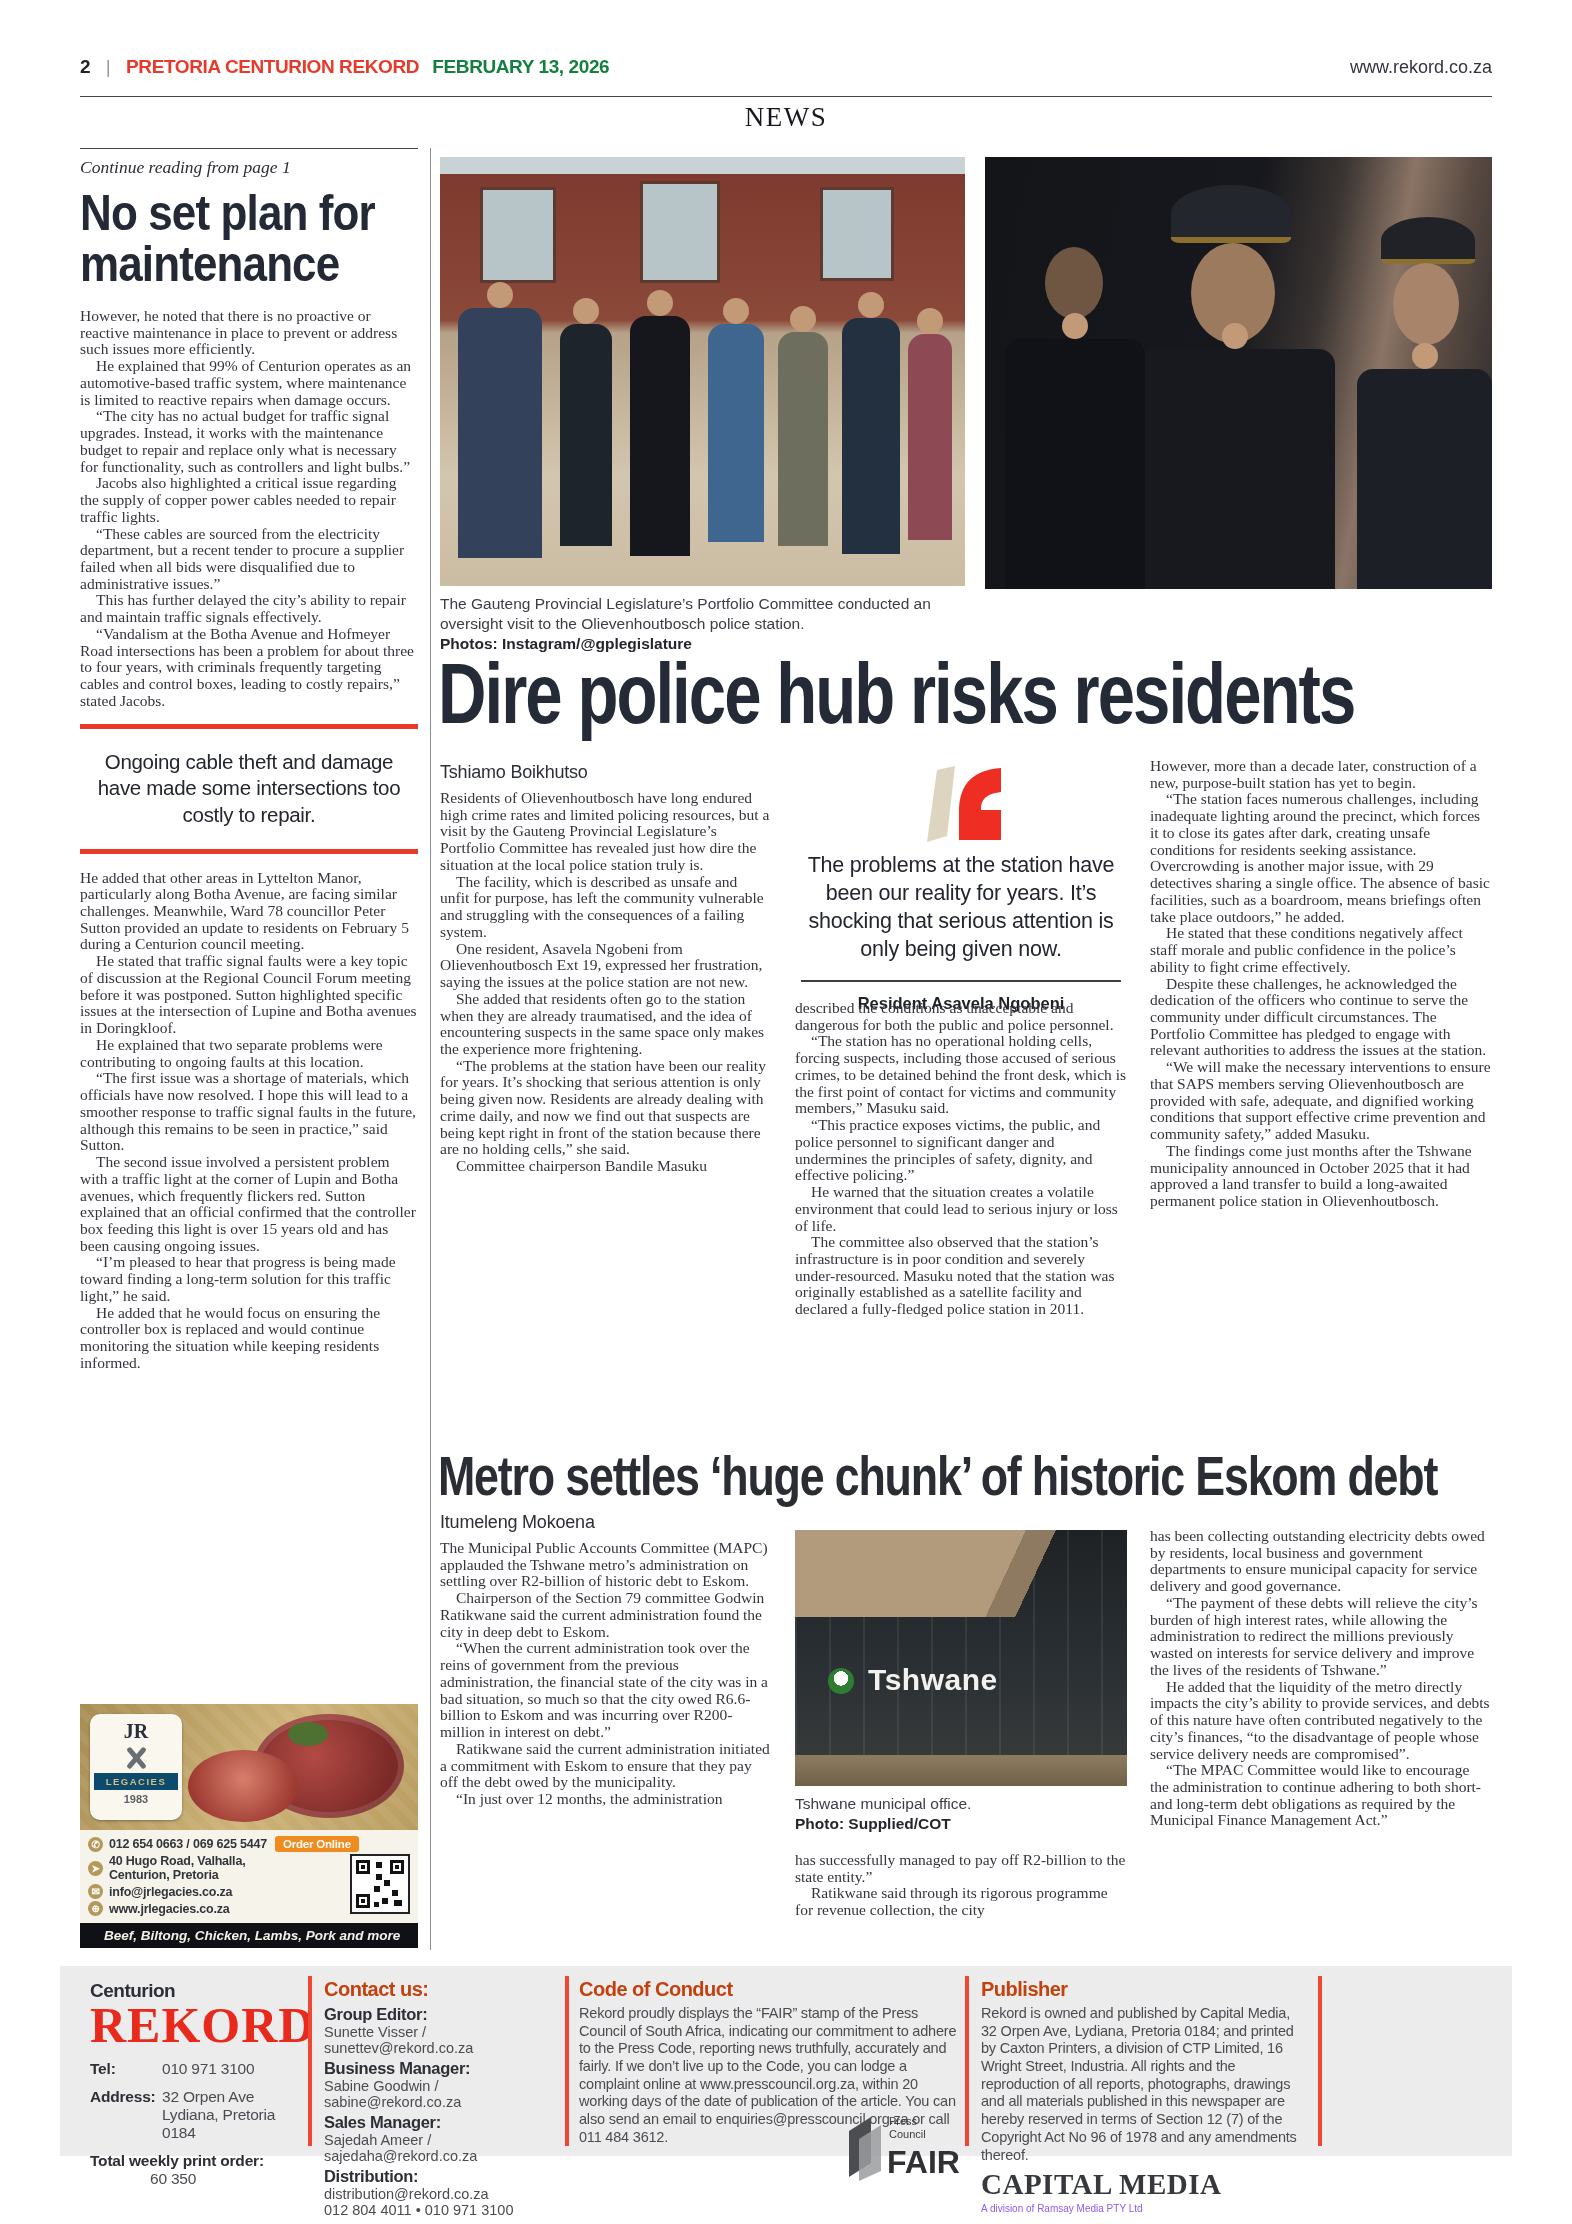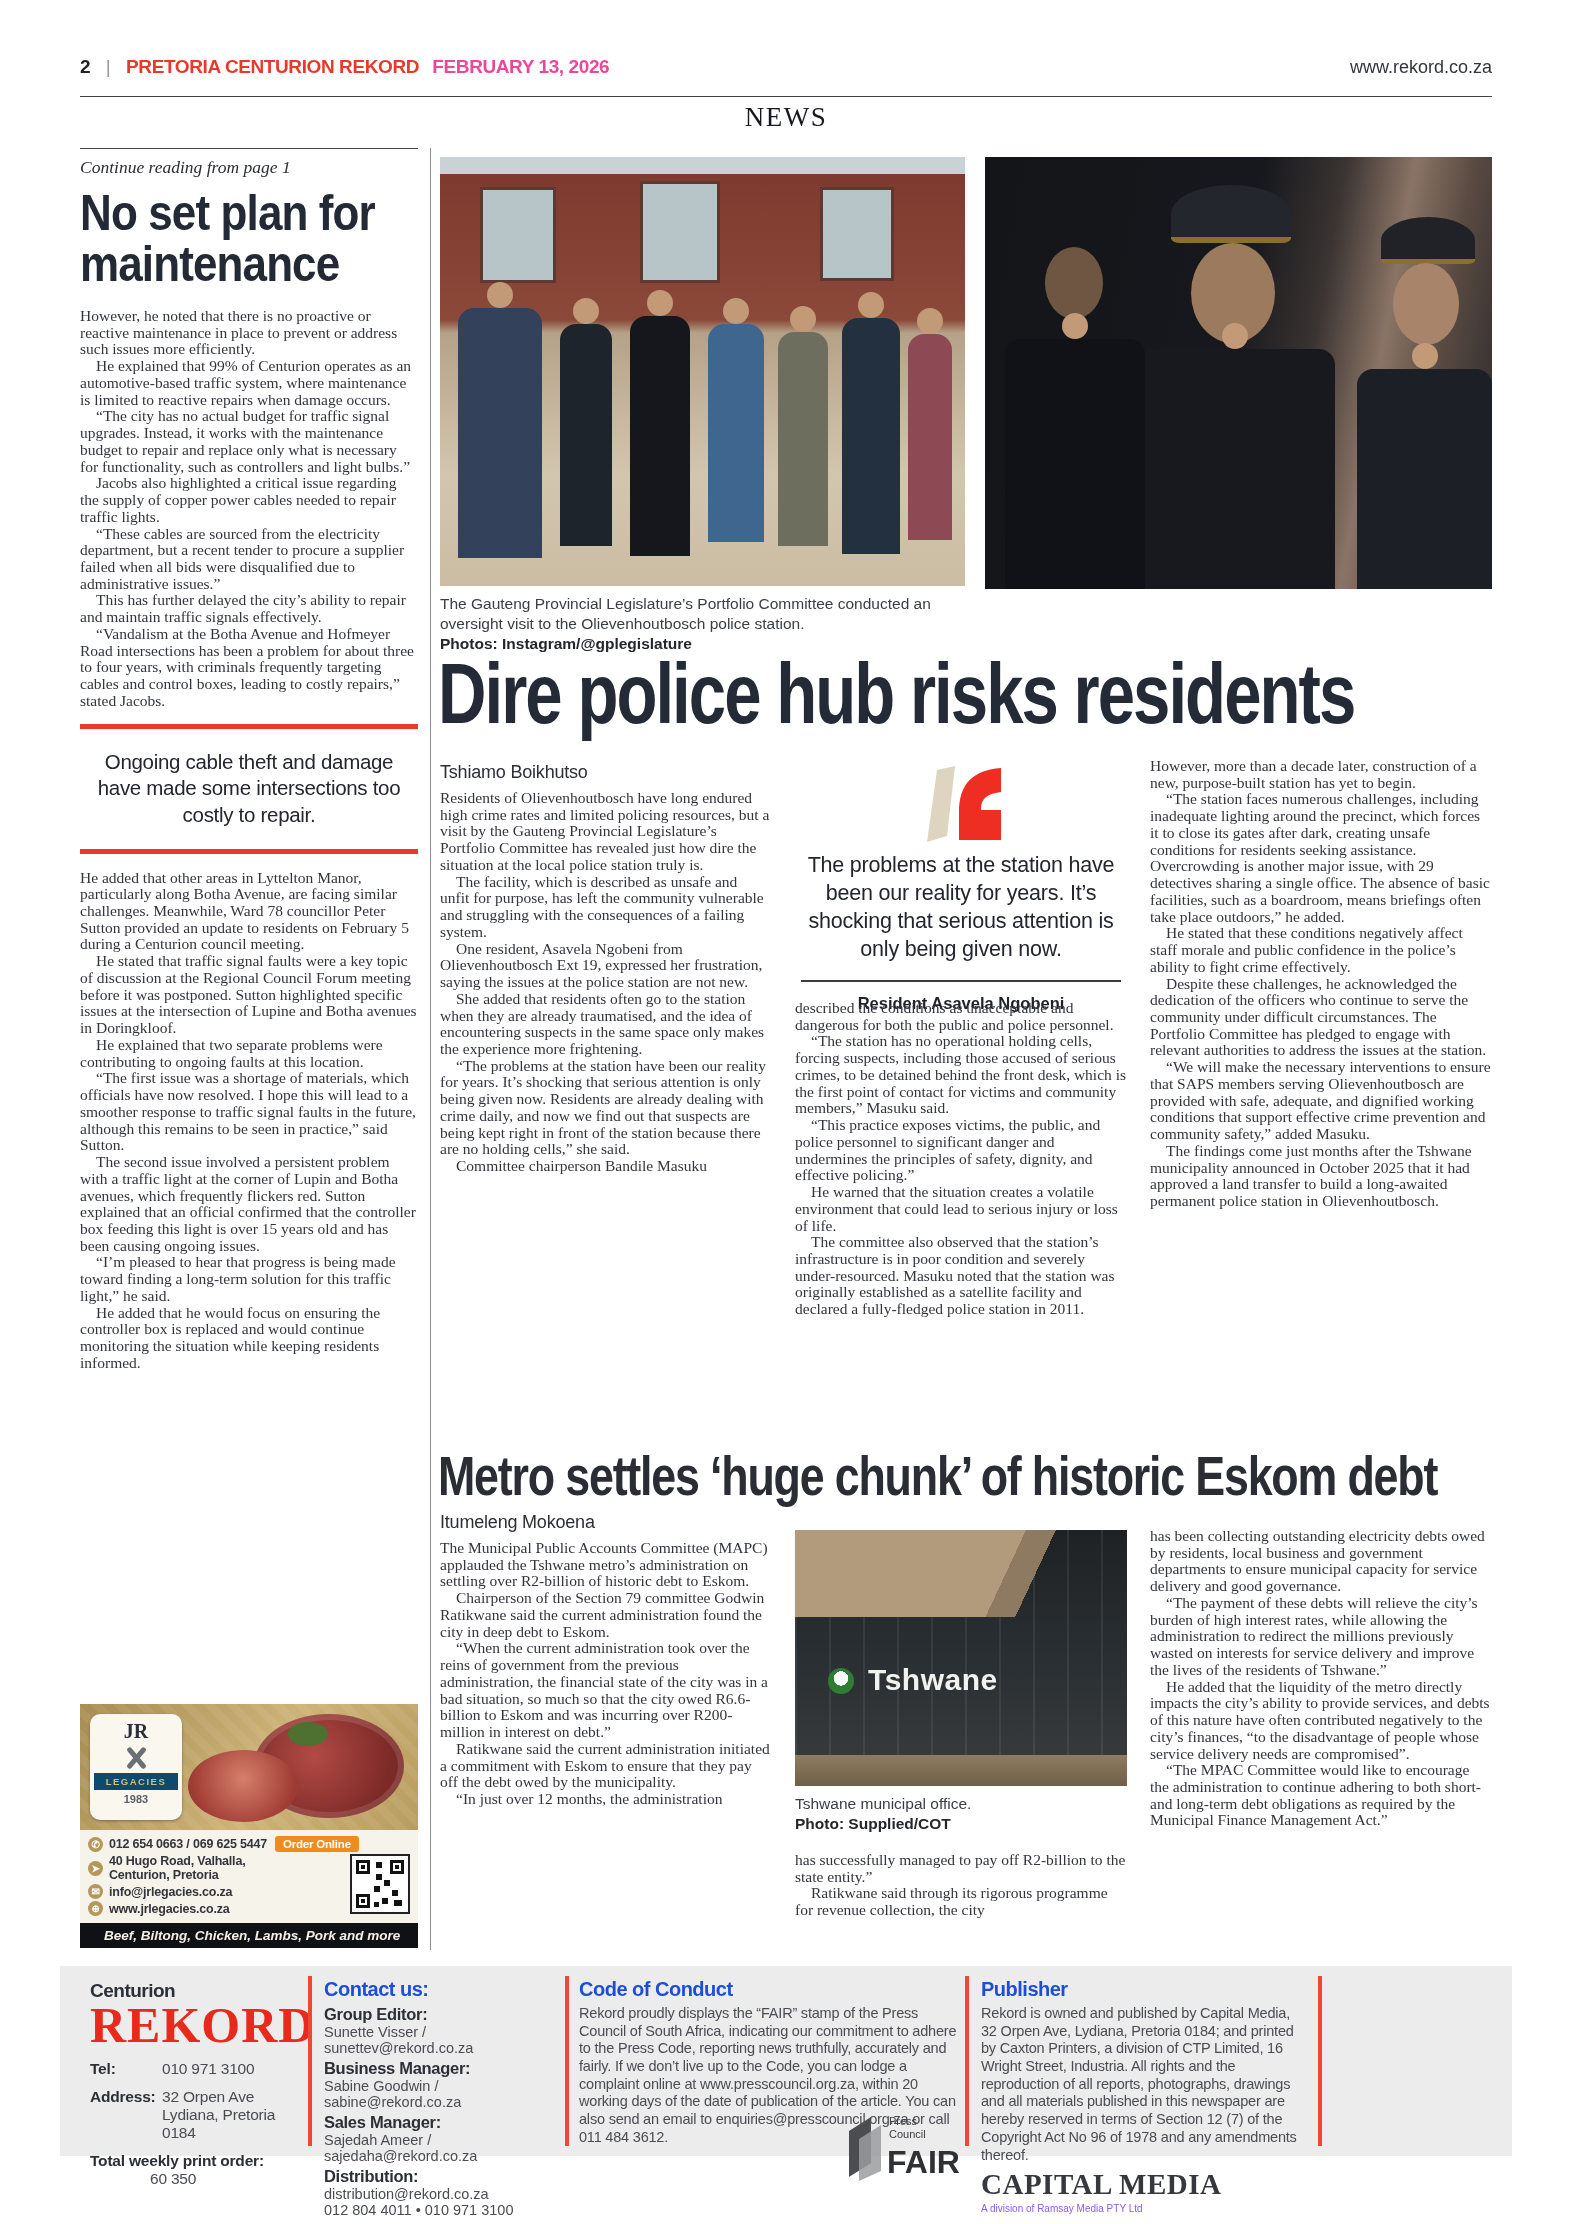--- a/index.html
+++ b/index.html
@@ -13,21 +13,21 @@
   .serifcopy p{margin:0;text-indent:16px;}
   .serifcopy p:first-child{text-indent:0;}
   .rule{background:#43454a;height:1px;}
   .vrule{background:#8a8d92;width:1px;}
 
   
   .hdr{left:80px;right:80px;top:56px;display:flex;justify-content:space-between;align-items:flex-end;font-size:19px;font-weight:bold;}
   .hdr .pageno{color:#222;}
   .hdr .sep{color:#999;font-weight:normal;margin:0 10px;}
   .hdr .mast{color:#e8392a;letter-spacing:-.4px;}
-  .hdr .date{color:#ec4899;margin-left:8px;letter-spacing:-.4px;}
+  .hdr .date{color:#15803d;margin-left:8px;letter-spacing:-.4px;}
   .hdr .site{font-weight:normal;font-size:18px;color:#33353d;}
   .news{left:0;right:0;top:102px;text-align:center;font-family:"Liberation Serif",serif;font-size:27px;letter-spacing:1.5px;color:#16181d;}
 
   
   .leftcol{left:80px;width:338px;top:148px;}
   .continue{font-family:"Liberation Serif",serif;font-style:italic;font-size:17.5px;color:#2b2d34;padding-top:8px;}
   .lefthead{font-size:50px;font-weight:bold;color:#232a35;line-height:1.02;letter-spacing:-1px;width:384px;transform:scaleX(.88);transform-origin:0 0;margin:10px 0 18px 0;}
   .pullq-left{margin:14px 0 16px 0;border-top:5px solid #e8392a;border-bottom:5px solid #e8392a;padding:20px 10px;text-align:center;font-size:20.5px;color:#23262e;line-height:1.3;letter-spacing:-.3px;}
 
   
@@ -94,21 +94,21 @@
   .ad-mid{position:absolute;left:0;top:126px;width:100%;height:93px;background:#f6f3ea;padding-top:4px;box-sizing:border-box;}
   .ad-row{display:flex;align-items:center;margin:2px 0 2px 8px;font-size:12.5px;font-weight:bold;color:#33353c;letter-spacing:-.2px;}
   .ad-ic{width:15px;height:15px;border-radius:50%;background:#b3985a;color:#fff;font-size:10px;line-height:15px;text-align:center;margin-right:6px;flex:0 0 15px;}
   .orderbtn{background:#ef8b1f;color:#fff;border-radius:3px;font-size:11.5px;font-weight:bold;padding:2px 8px;margin-left:8px;}
   .qr{position:absolute;right:8px;top:150px;width:56px;height:56px;background:#fff;border:2px solid #222;}
   .ad-strip{position:absolute;left:0;top:219px;width:100%;height:25px;background:#101114;color:#f3f0e8;font-style:italic;font-weight:bold;font-size:13.5px;line-height:25px;padding-left:24px;box-sizing:border-box;}
 
   
   .footer{left:60px;right:60px;top:1966px;height:190px;background:#ececec;}
   .f-sep{position:absolute;top:10px;bottom:10px;width:4px;background:#f04634;}
-  .f-h{color:#1d4ed8;font-weight:bold;font-size:20px;letter-spacing:-.5px;margin-bottom:4px;}
+  .f-h{color:#c2410c;font-weight:bold;font-size:20px;letter-spacing:-.5px;margin-bottom:4px;}
   .f-body{font-size:14.5px;line-height:1.22;color:#4a4c52;letter-spacing:-.2px;}
   .rek-cent{font-weight:bold;font-size:19px;color:#2b2f3a;letter-spacing:-.5px;}
   .rek-logo{font-family:"Liberation Serif",serif;font-weight:bold;font-size:50px;color:#e8291c;letter-spacing:1px;line-height:.95;}
   .f-kv{display:flex;font-size:15.5px;margin-top:10px;letter-spacing:-.2px;}
   .f-kv .k{font-weight:bold;color:#2c2f36;width:72px;flex:0 0 72px;}
   .f-kv .v{color:#4a4c52;}
   .contact-label{font-weight:bold;font-size:16.5px;color:#2c2f36;letter-spacing:-.3px;}
   .contact-val{font-size:14.5px;color:#4a4c52;margin-bottom:3px;}
   .capmedia{font-family:"Liberation Serif",serif;font-weight:bold;font-size:29px;color:#36383d;letter-spacing:.5px;margin-top:4px;}
   .capsub{font-size:10px;color:#8b5cf6;margin-top:2px;}

